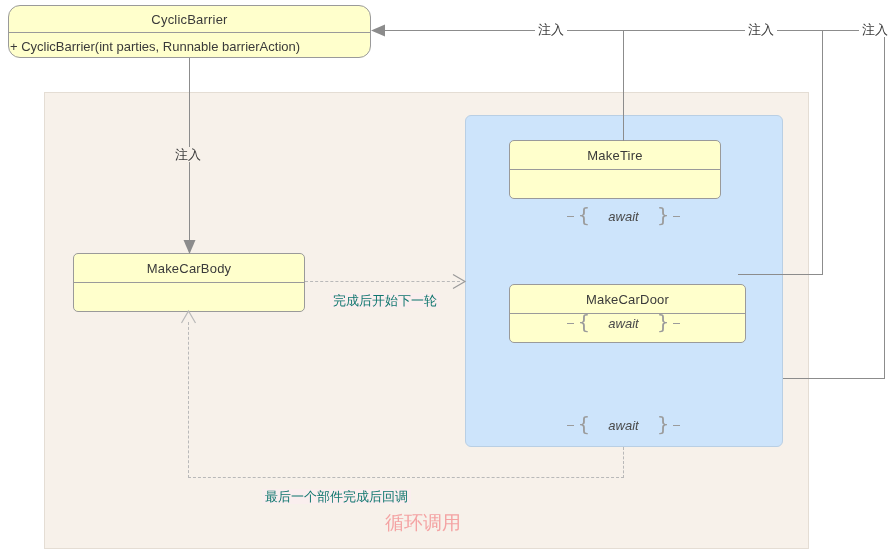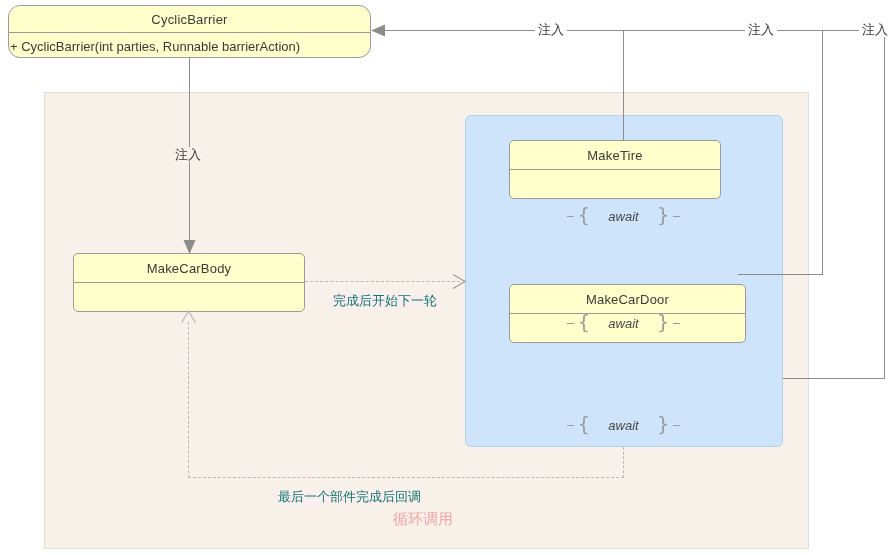--- a/index.html
+++ b/index.html
@@ -61,21 +61,21 @@
   .panel-blue{
     position:absolute;
     background:#cde4fb;
     border:1px solid #b9cfe4;
     border-radius:6px;
     box-sizing:border-box;
   }
   .panel-caption{
     position:absolute;
     color:#f4a3a3;
-    font-size:15px;
+    font-size:19px;
     white-space:nowrap;
     text-align:center;
   }
 
   
   .hline{position:absolute;height:0;border-top:1px solid #8c8c8c;}
   .vline{position:absolute;width:0;border-left:1px solid #8c8c8c;}
   .hline-d{position:absolute;height:0;border-top:1px dashed #9a9a9a;}
   .vline-d{position:absolute;width:0;border-left:1px dashed #9a9a9a;}
 
@@ -202,15 +202,15 @@
     <path d="M1,0.5 L13,7.5 L1,14.5" fill="none" stroke="#9a9a9a" stroke-width="1.2"></path>
   </svg>
   <div class="edge-label red" style="left:330px;top:273px;">完成后开始下一轮</div>
 
   <div class="vline-d" style="left:623px;top:447px;height:31px;border-left-color:#b9b9b9;"></div>
   <div class="hline-d" style="left:188px;top:477px;width:436px;border-top-color:#b9b9b9;"></div>
   <div class="vline-d" style="left:188px;top:322px;height:156px;border-left-color:#b9b9b9;"></div>
   <svg class="arrow-svg" style="left:181px;top:310px;width:15px;height:14px;" viewBox="0 0 15 14">
     <path d="M0.5,13 L7.5,1 L14.5,13" fill="none" stroke="#b9b9b9" stroke-width="1.2"></path>
   </svg>
-  <div class="edge-label red" style="left:275px;top:469px;">最后一个部件完成后回调</div>
+  <div class="edge-label red" style="left:262px;top:469px;">最后一个部件完成后回调</div>
 
 </div>
 
 </body></html>

